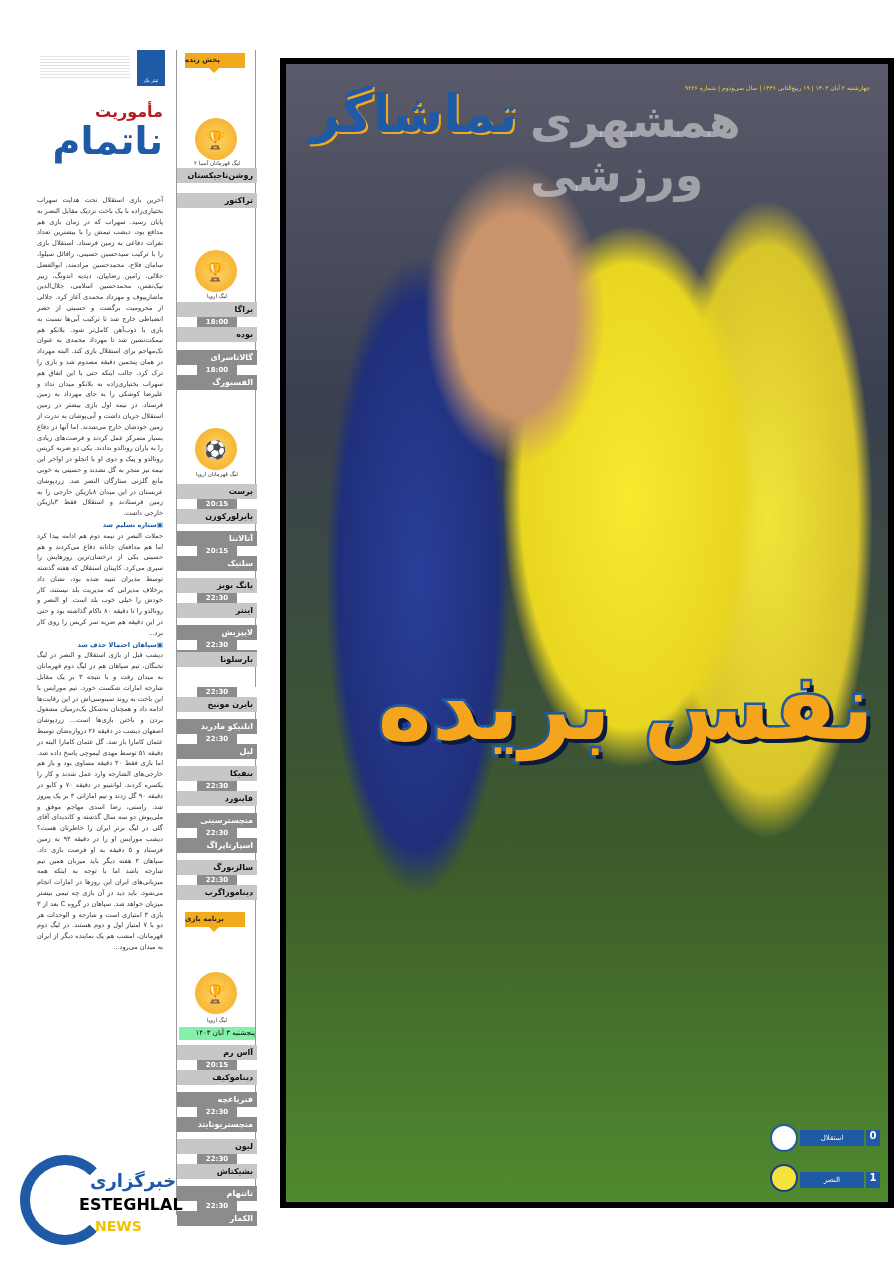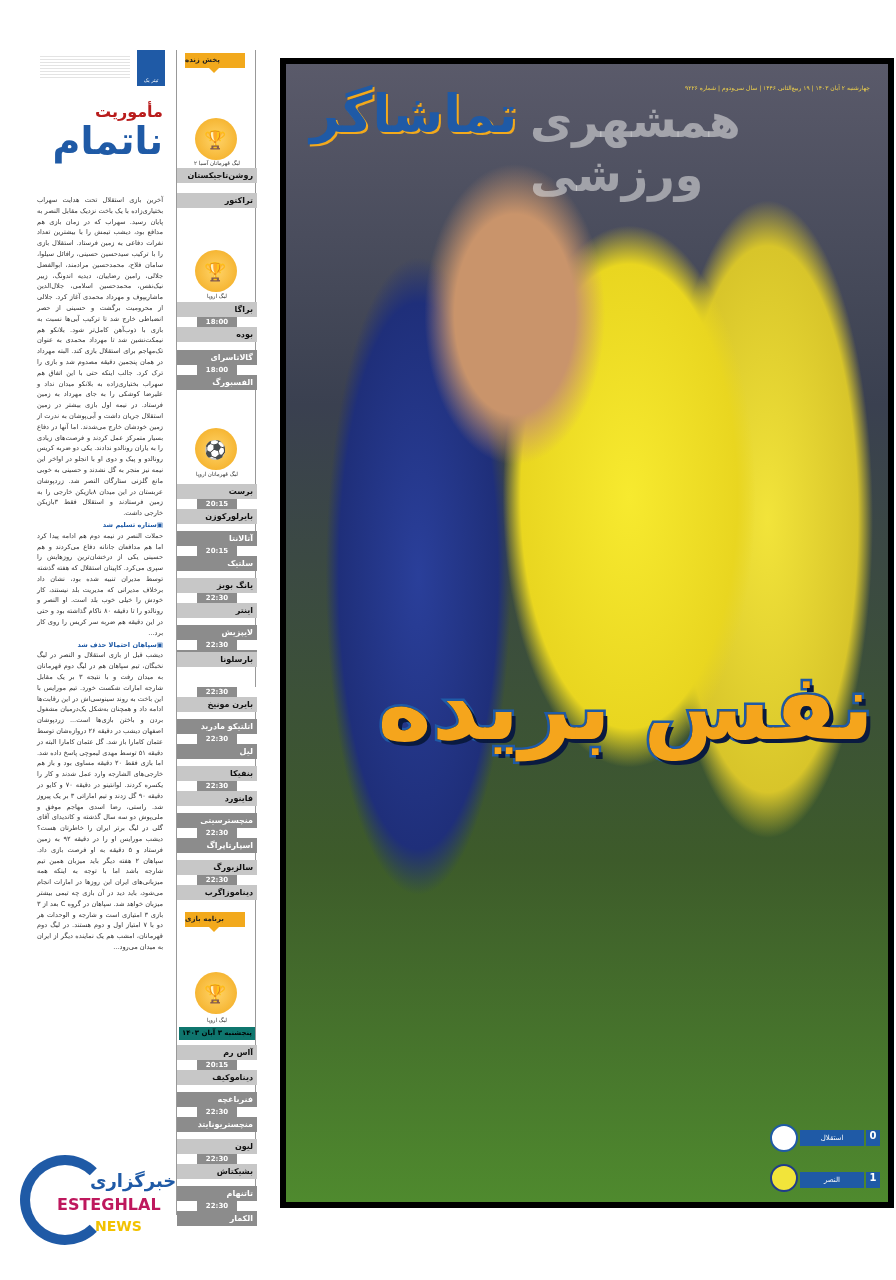--- a/index.html
+++ b/index.html
@@ -13,21 +13,21 @@
 .sub{color:#1f5aa6;font-weight:bold;display:block;margin-top:1px}
 .sub:before{content:"\25A3 ";}
 .sched{position:absolute;left:176px;top:50px;width:80px;height:1165px;border-left:1px solid #999;border-right:1px solid #999;direction:rtl}
 .pill{position:absolute;left:8px;width:60px;height:15px;background:#f2a91c;color:#222;font-size:7px;font-weight:bold;text-align:left;line-height:15px}
 .pill:after{content:"";position:absolute;left:24px;bottom:-5px;border:5px solid transparent;border-bottom:0;border-top-color:#f2a91c}
 .cup{position:absolute;left:18px;width:42px;height:42px;border-radius:50%;background:radial-gradient(circle,#ffd46a,#f2a91c);display:flex;align-items:center;justify-content:center;font-size:18px;color:#2c5aa0}
 .league{position:absolute;left:0;width:80px;text-align:center;font-size:5.5px;color:#333}
 .team{position:absolute;left:0;width:80px;height:15px;background:#c7c7c7;font-size:8px;font-weight:bold;color:#111;padding:0 4px;line-height:15px;direction:rtl}
 .team.dk{background:#8c8c8c;color:#fff}
 .time{position:absolute;left:0;width:80px;height:10px;font-size:7px;font-weight:bold;color:#333;text-align:center;line-height:10px;background:linear-gradient(90deg,#fff 25%,#8c8c8c 25% 75%,#fff 75%);color:#fff}
-.date{position:absolute;left:2px;width:76px;height:13px;background:#0f766e;font-size:7px;font-weight:bold;text-align:center;line-height:13px}
+.date{position:absolute;left:2px;width:76px;height:13px;background:#86efac;font-size:7px;font-weight:normal;text-align:right;line-height:13px}
 .cover{position:absolute;left:280px;top:58px;width:614px;height:1150px;background:#000;padding:6px}
 .photo{position:relative;width:100%;height:100%;background:
  radial-gradient(ellipse 25% 22% at 38% 22%,#c9946b 0,#c9946b 40%,transparent 60%),
  radial-gradient(ellipse 30% 34% at 57% 38%,#f7ea2f,#e9d620 60%,transparent 70%),
  radial-gradient(ellipse 25% 40% at 80% 40%,#f2e43a,#d8c52a 60%,transparent 70%),
  radial-gradient(ellipse 22% 40% at 22% 45%,#2a3f9a,#1f2f7a 60%,transparent 70%),
  linear-gradient(180deg,#5a5a6a 0%,#3a4050 30%,#3d5b2a 70%,#4f8a2e 100%);overflow:hidden}
 .masthead{position:absolute;left:24px;top:20px;width:560px;height:70px}
 .brand1{position:absolute;left:0;top:0;font-size:52px;font-weight:bold;color:#1f5aa6;text-shadow:2px 2px 0 #f2a91c}
 .brand2{position:absolute;left:220px;top:10px;font-size:46px;font-weight:bold;color:rgba(230,230,230,.55)}
@@ -36,21 +36,21 @@
 .deck{position:absolute;right:40px;top:760px;width:500px;direction:rtl;font-size:13px;font-weight:bold;color:#fff;line-height:20px;text-shadow:1px 1px 2px #000}
 .deck .hl{background:#f5a51c;color:#1f3c8a;padding:0 2px}
 .score{position:absolute;right:8px;top:1060px;width:110px;height:74px}
 .srow{position:absolute;right:0;height:16px;width:80px;display:flex;direction:rtl}
 .snum{width:14px;background:#1f5aa6;color:#fff;font-size:10px;font-weight:bold;text-align:center}
 .steam{flex:1;background:#1f5aa6;color:#fff;font-size:7px;text-align:center;margin-right:2px;line-height:16px}
 .sbadge{position:absolute;left:0;width:28px;height:28px;border-radius:50%;border:2px solid #fff}
 .logo{position:absolute;left:20px;top:1150px;width:150px;height:100px}
 .logo .ball{position:absolute;left:0;top:5px;width:90px;height:90px;border-radius:50%;border:10px solid #1f5aa6;border-right-color:transparent}
 .logo .t1{position:absolute;left:70px;top:20px;font-size:18px;font-weight:bold;color:#1f5aa6;direction:rtl}
-.logo .t2{position:absolute;left:37px;top:45px;font-size:16px;font-weight:bold;color:#be185d}
+.logo .t2{position:absolute;left:59px;top:45px;font-size:16px;font-weight:bold;color:#000000}
 .logo .t3{position:absolute;left:75px;top:68px;font-size:14px;font-weight:bold;color:#f2c200}
 </style>
 </head>
 <body>
 
 <div class="col-text">
   <div class="lines"></div>
   <div class="tag">تیتر یک</div>
   <div class="kicker">مأموریت</div>
   <div class="headline">ناتمام</div>

